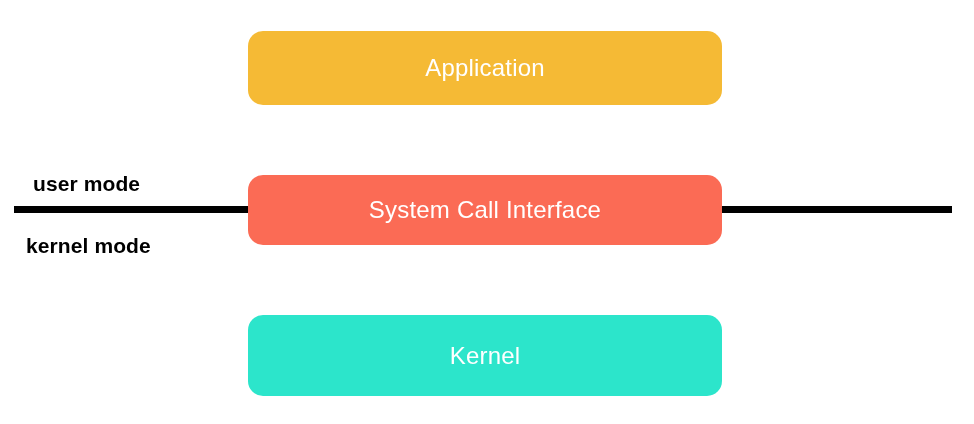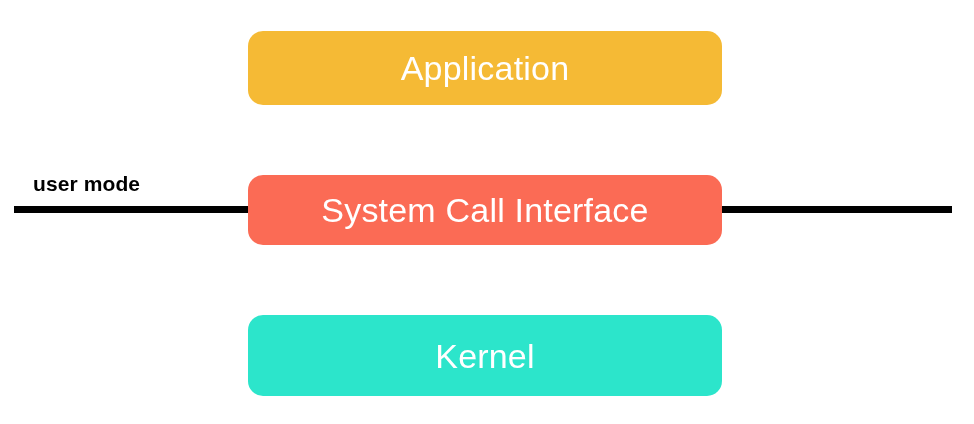--- a/index.html
+++ b/index.html
@@ -44,36 +44,37 @@
     position: absolute;
     border-radius: 15px;
     display: flex;
     align-items: center;
     justify-content: center;
     z-index: 2;
   }
   .layer-box-label {
     font-family: "Liberation Sans", sans-serif;
     font-weight: normal;
-    font-size: 34px;
+    font-size: 24px;
     line-height: 1;
     color: #ffffff;
     white-space: nowrap;
     letter-spacing: 0.2px;
   }
 </style>
 </head>
 <body>
 
 <div id="diagram-canvas" style="width: 974px; height: 424px; background: rgb(255, 255, 255);">
 
   <div class="boundary-line" id="boundary-line" style="left: 14px; top: 206px; width: 938px; height: 7px; background: rgb(0, 0, 0);"></div>
 
   <div class="mode-label" id="label-user-mode" style="left: 33px; top: 173px; color: rgb(0, 0, 0);">user mode</div>
 
+  <div class="mode-label" id="label-kernel-mode" style="left: 26px; top: 235px; color: rgb(0, 0, 0);">kernel mode</div>
 
   <div class="layer-box" id="box-application" style="left: 248px; top: 31px; width: 474px; height: 74px; background: rgb(245, 186, 53);">
     <span class="layer-box-label" style="color: rgb(255, 255, 255);">Application</span>
   </div>
 
   <div class="layer-box" id="box-system-call-interface" style="left: 248px; top: 175px; width: 474px; height: 70px; background: rgb(251, 107, 85);">
     <span class="layer-box-label" style="color: rgb(255, 255, 255);">System Call Interface</span>
   </div>
 
   <div class="layer-box" id="box-kernel" style="left: 248px; top: 315px; width: 474px; height: 81px; background: rgb(44, 229, 203);">

